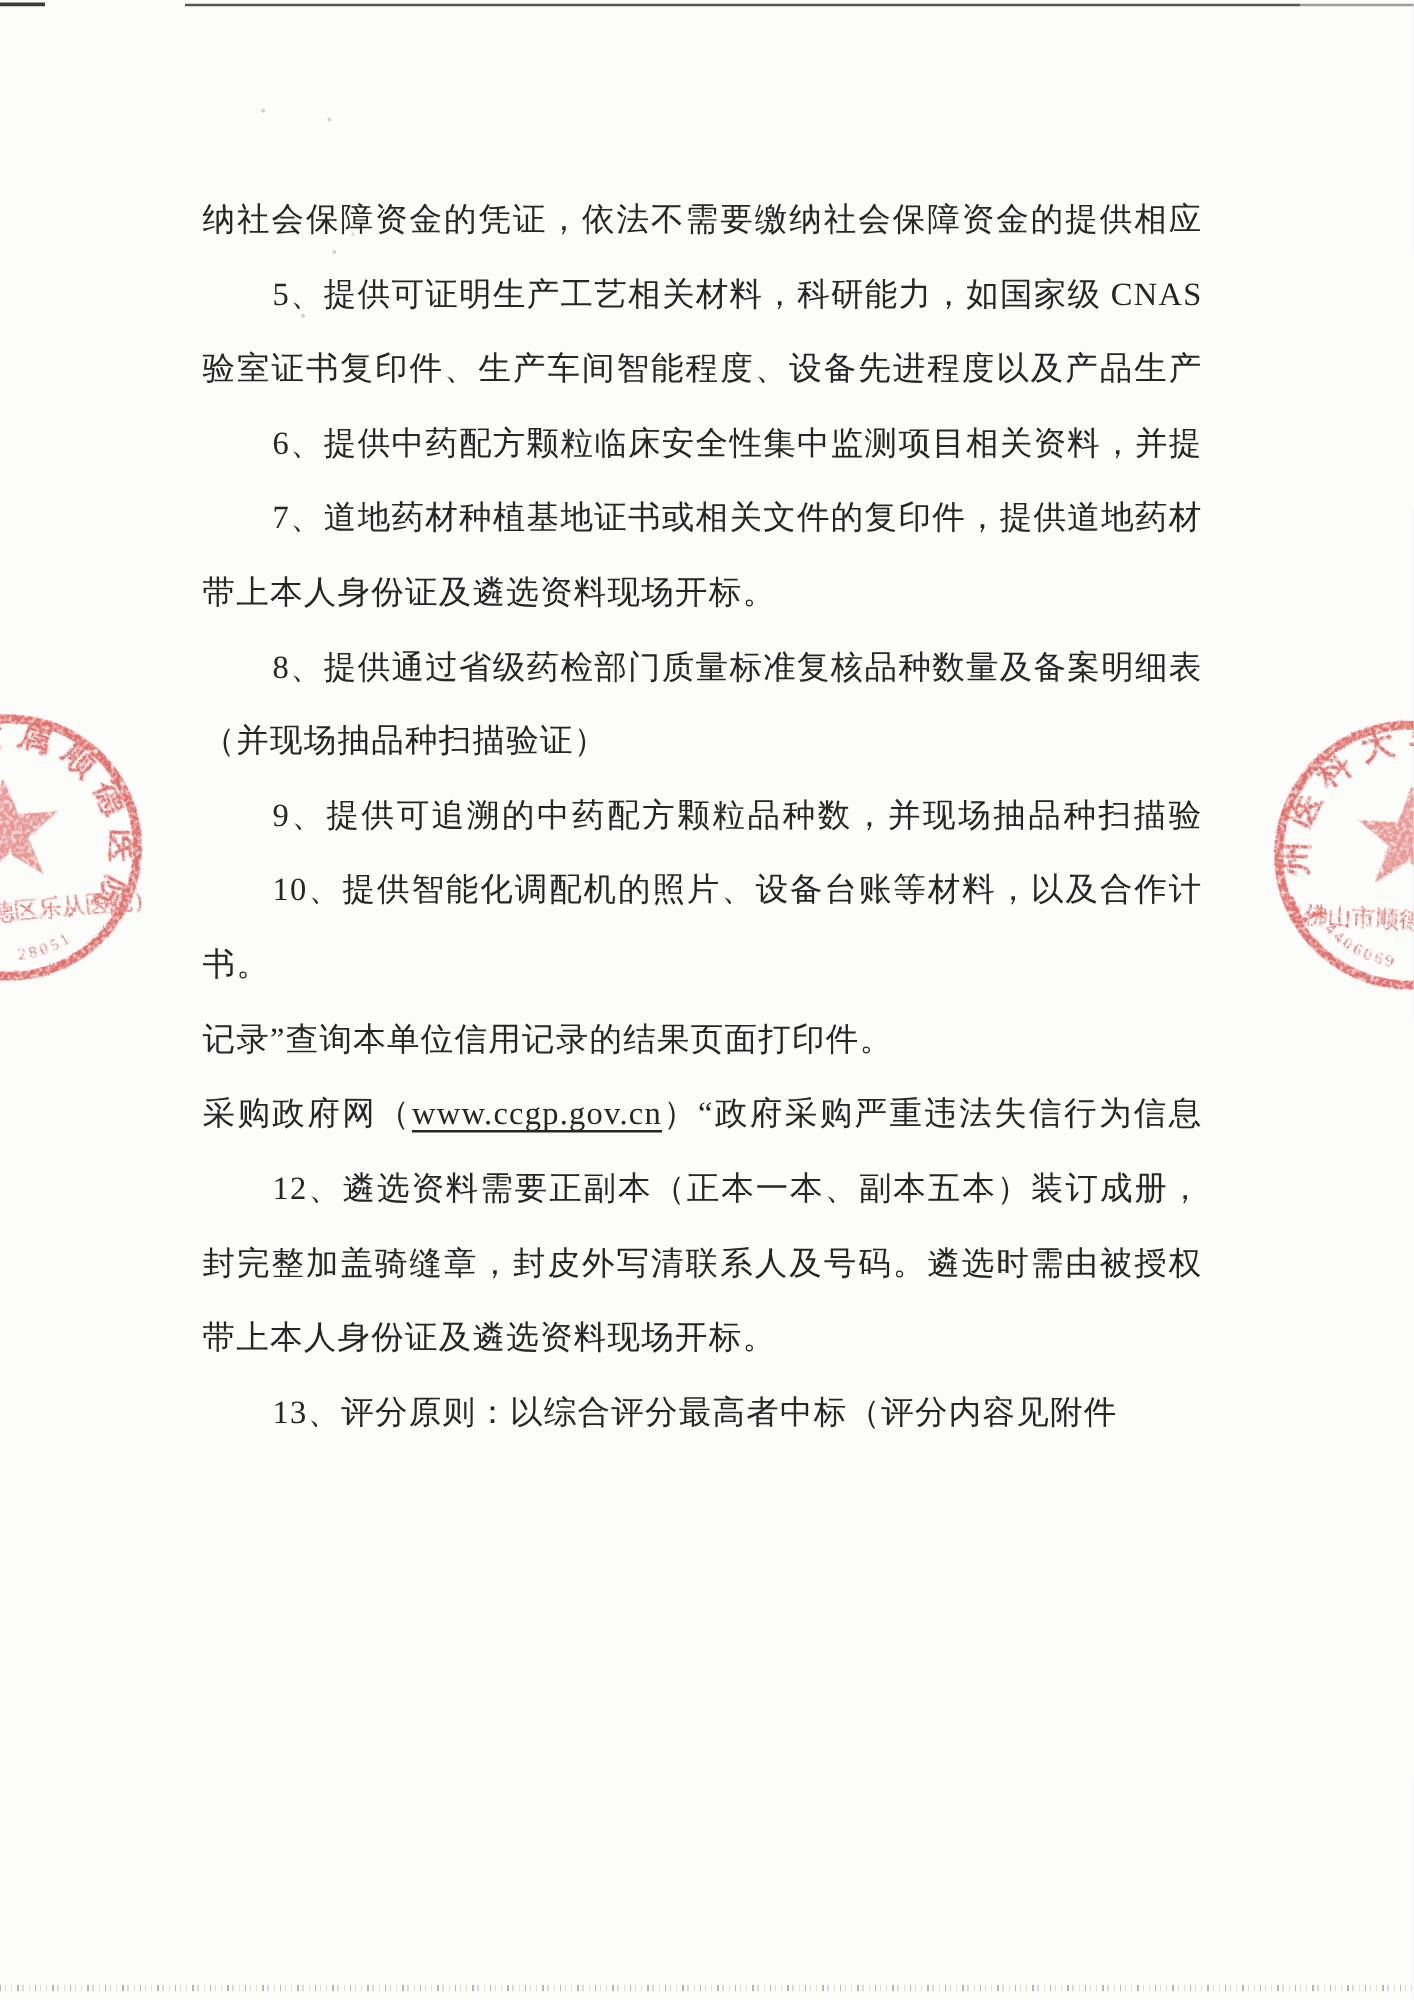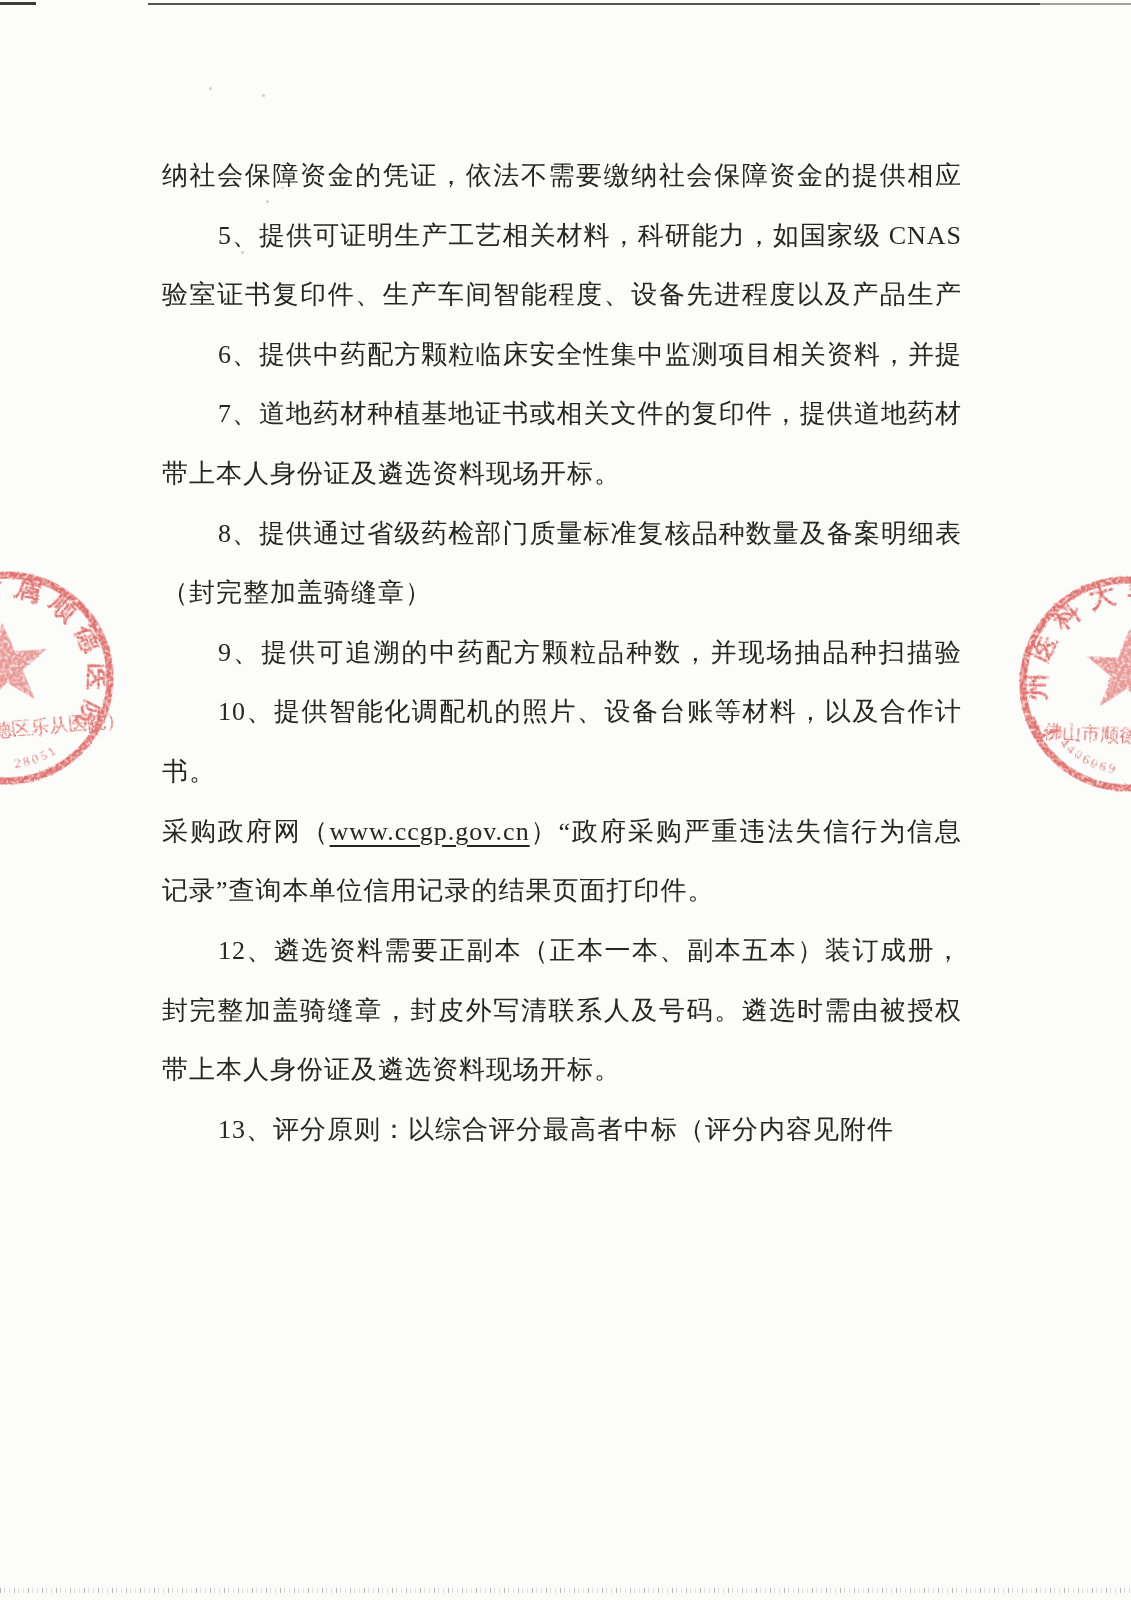--- a/index.html
+++ b/index.html
@@ -70,26 +70,26 @@
   <div class="speck" style="left:509px;top:941px;opacity:.5"></div>
 
   <div class="doc">
       <div class="tline just"><span>纳社会保障资金的凭证，依法不需要缴纳社会保障资金的提供相应免</span></div>
       <div class="tline just ind"><span>5、提供可证明生产工艺相关材料，科研能力，如国家级 CNAS 实</span></div>
       <div class="tline just"><span>验室证书复印件、生产车间智能程度、设备先进程度以及产品生产全</span></div>
       <div class="tline just ind"><span>6、提供中药配方颗粒临床安全性集中监测项目相关资料，并提</span></div>
       <div class="tline just ind"><span>7、道地药材种植基地证书或相关文件的复印件，提供道地药材</span></div>
       <div class="tline"><span>带上本人身份证及遴选资料现场开标。</span></div>
       <div class="tline just ind"><span>8、提供通过省级药检部门质量标准复核品种数量及备案明细表</span></div>
-      <div class="tline"><span>（封完整加盖骑缝章）</span></div>
+      <div class="tline"><span>（并现场抽品种扫描验证）</span></div>
       <div class="tline just ind"><span>9、提供可追溯的中药配方颗粒品种数，并现场抽品种扫描验证。</span></div>
       <div class="tline just ind"><span>10、提供智能化调配机的照片、设备台账等材料，以及合作计划</span></div>
       <div class="tline"><span>书。</span></div>
+      <div class="tline"><span>记录”查询本单位信用记录的结果页面打印件。</span></div>
       <div class="tline just"><span>采购政府网（</span><span class="uline">www.ccgp.gov.cn</span><span>）“政府采购严重违法失信行为信息</span></div>
-      <div class="tline"><span>记录”查询本单位信用记录的结果页面打印件。</span></div>
       <div class="tline just ind"><span>12、遴选资料需要正副本（正本一本、副本五本）装订成册，密</span></div>
       <div class="tline just"><span>封完整加盖骑缝章，封皮外写清联系人及号码。遴选时需由被授权人</span></div>
       <div class="tline"><span>带上本人身份证及遴选资料现场开标。</span></div>
       <div class="tline ind"><span>13、评分原则：以综合评分最高者中标（评分内容见附件 2）。</span></div>
     </div>
 
   <svg width="0" height="0" style="position:absolute" aria-hidden="true">
     <defs>
       <filter id="stamp" x="-25%" y="-25%" width="150%" height="150%">
         <feTurbulence type="fractalNoise" baseFrequency="0.9" numOctaves="2" seed="4" result="noise"></feTurbulence>

